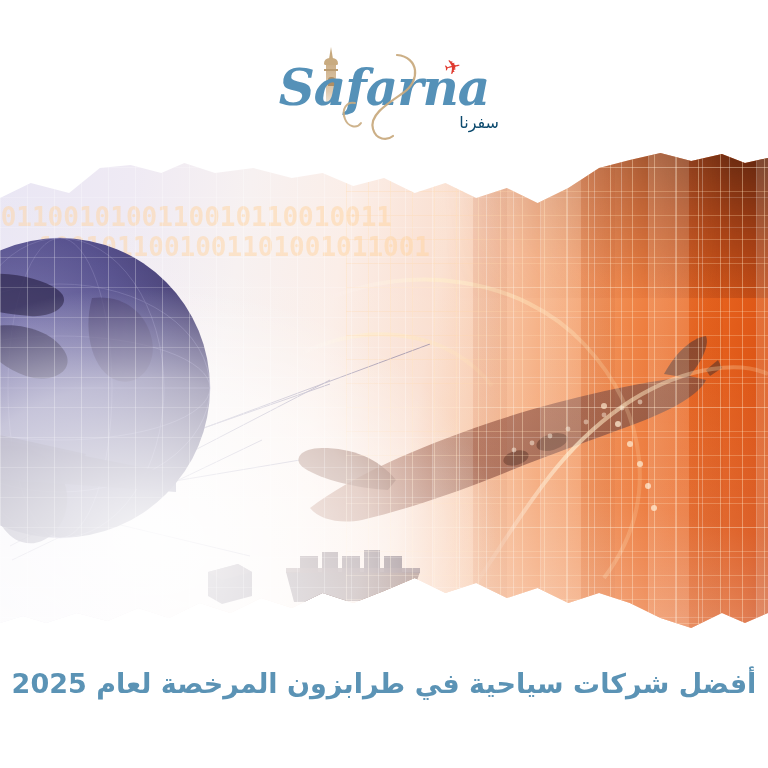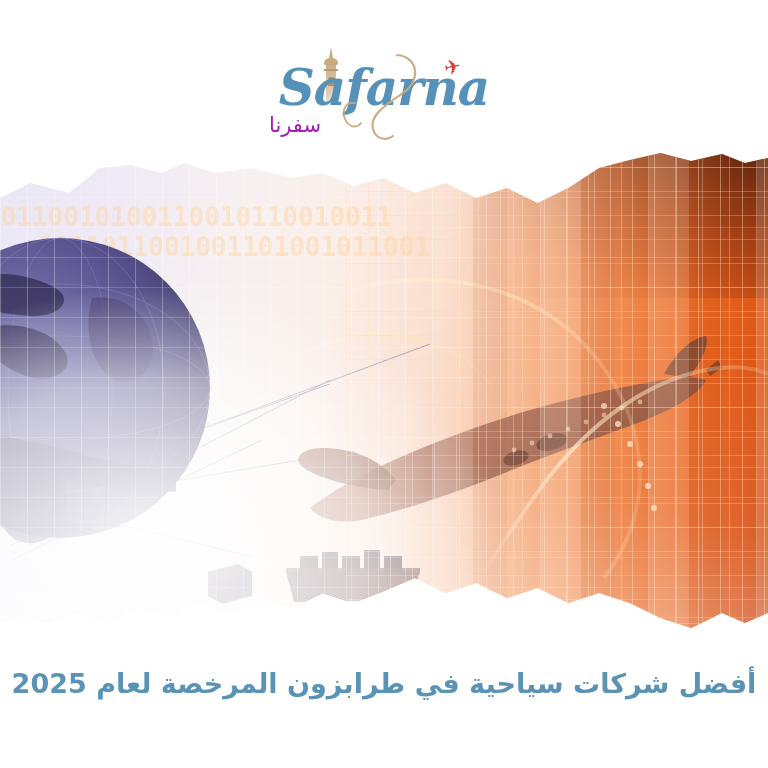--- a/index.html
+++ b/index.html
@@ -124,25 +124,25 @@
     letter-spacing: -1px;
     color: #5591b8;
     direction: ltr;
     z-index: 3;
   }
   .logo-arabic {
     position: absolute;
     left: 0;
     top: 74px;
     width: 230px;
-    text-align: left;
+    text-align: right;
     font-family: "DejaVu Sans", sans-serif;
-    font-size: 21px;
+    font-size: 16px;
     line-height: 1;
-    color: #a21caf;
+    color: #0c4a6e;
     direction: rtl;
     letter-spacing: 1px;
     z-index: 3;
   }
 
   
   .hero {
     position: absolute;
     left: 0;
     top: 148px;

